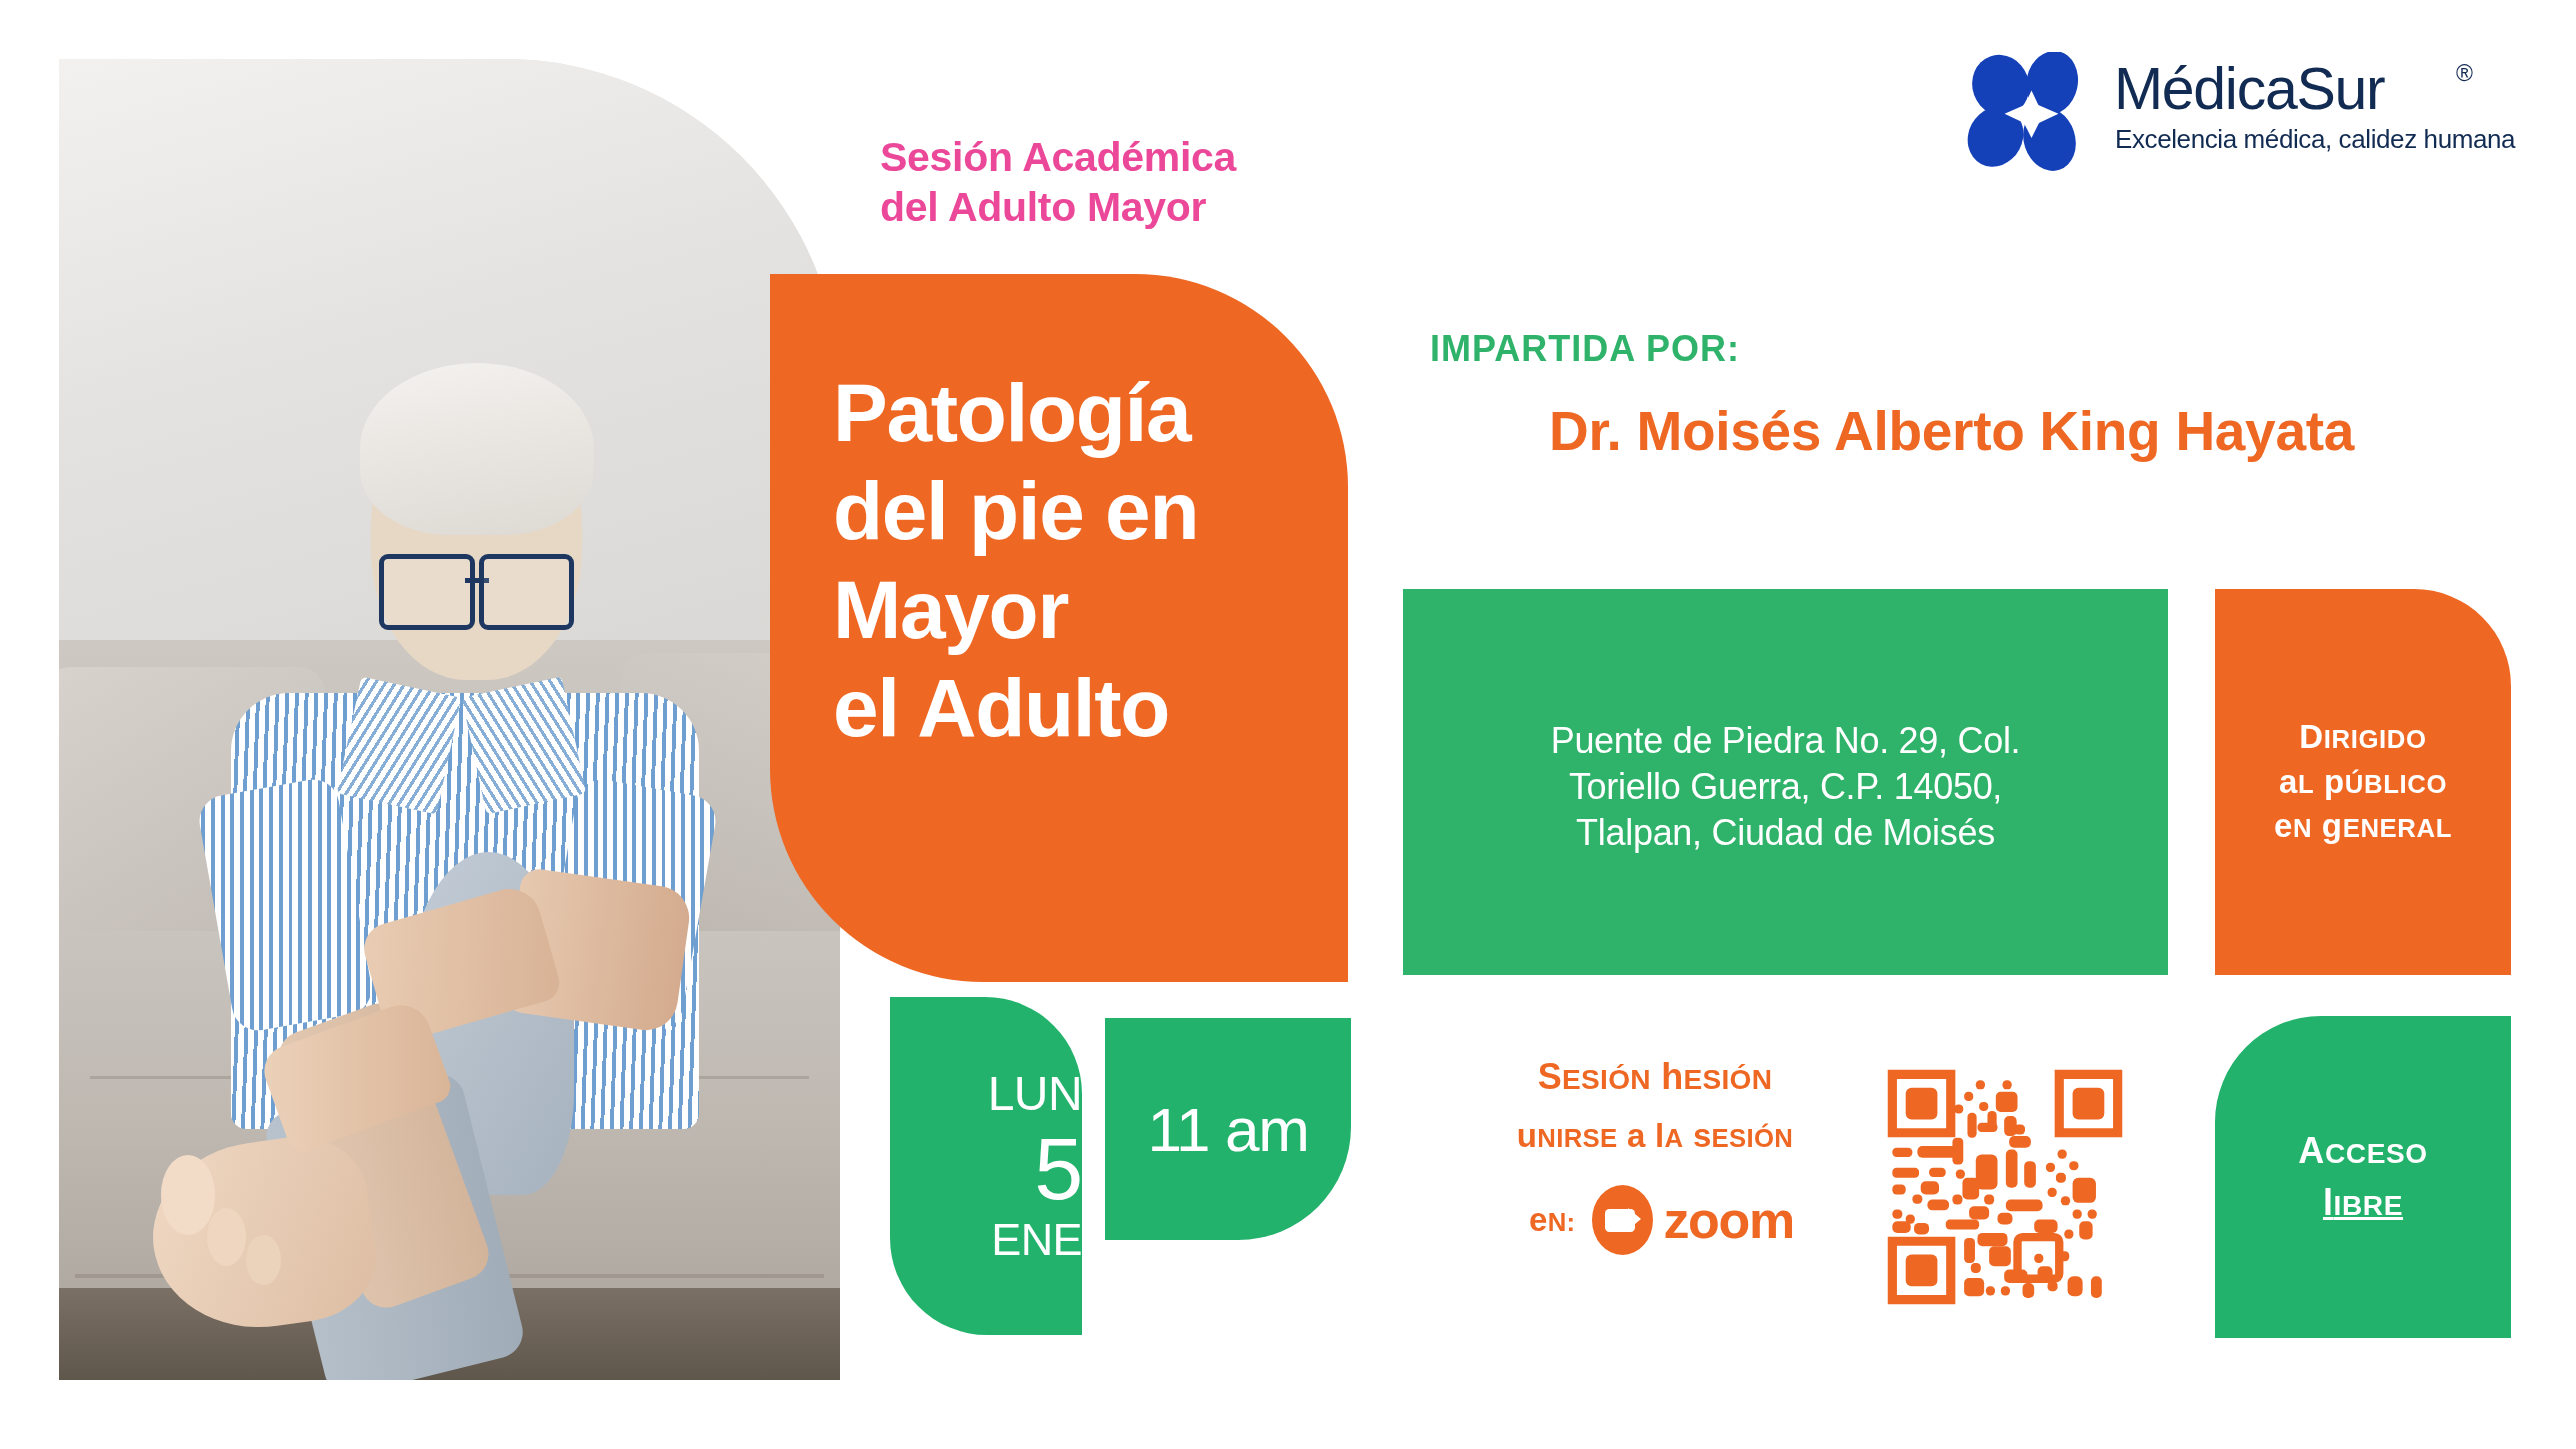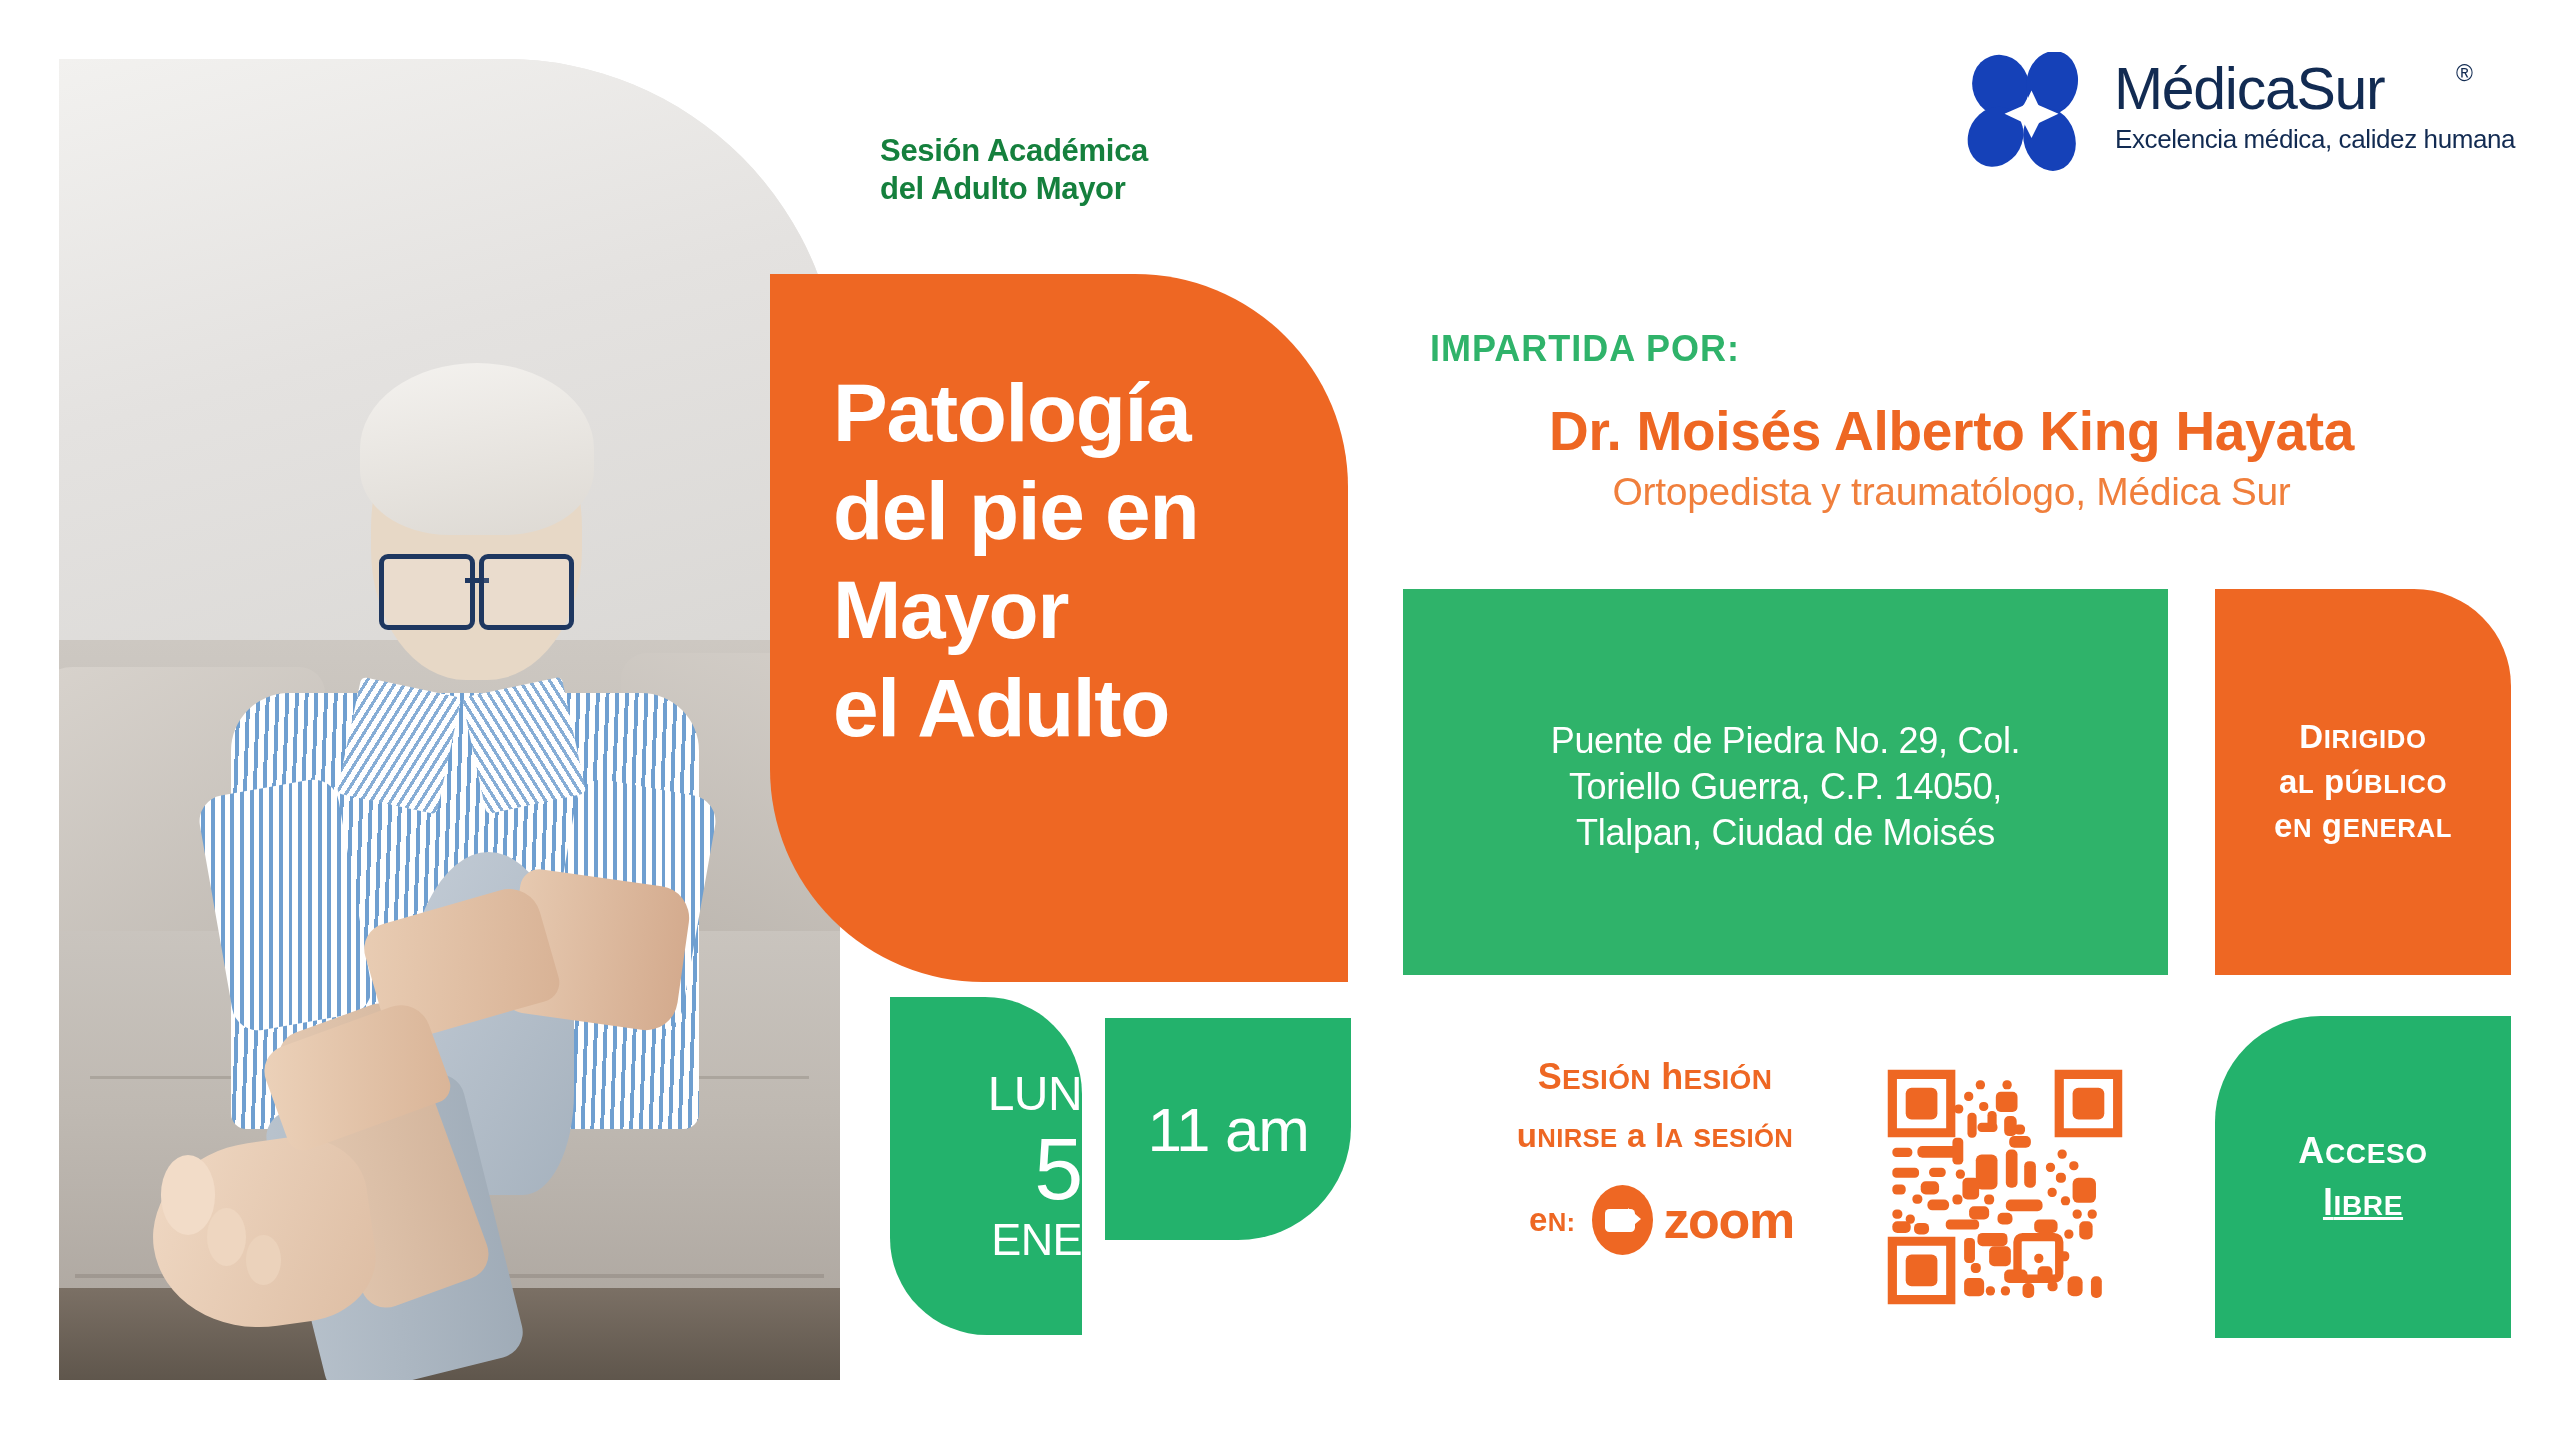--- a/index.html
+++ b/index.html
@@ -71,21 +71,21 @@
   .ph-hand-top{position:absolute;left:40%;top:64%;width:23%;height:9%;
     background:linear-gradient(110deg,#e9cdb4,#d8b295);border-radius:26px 32px 19.3px 19.3px;transform:rotate(-16deg);}
   .ph-hand-bot{position:absolute;left:27%;top:73%;width:22%;height:8%;
     background:linear-gradient(110deg,#ecd2ba,#d9b497);border-radius:26px 30px 16.7px 16.7px;transform:rotate(-20deg);}
   .ph-arm-r{position:absolute;left:58%;top:62%;width:22%;height:11%;
     background:linear-gradient(90deg,#e6c9b0,#d4ab8e);border-radius:19.3px 32px 32px 19.3px;transform:rotate(8deg);}
 
   
   .eyebrow{
     position:absolute;left:880px;top:132px;width:554px;
-    color:#15803d;font-weight:bold;font-size:31px;line-height:1.22;
+    color:#ec4899;font-weight:bold;font-size:41px;line-height:1.22;
     letter-spacing:-0.3px;
   }
   
   .titlebox{
     position:absolute;left:770px;top:274px;width:578px;height:708px;
     background:#EE6723;
     border-top-right-radius:213px;border-bottom-left-radius:213px;
   }
   .titlebox .t{
     position:absolute;left:63px;top:90px;width:509px;
@@ -258,21 +258,20 @@
     </svg>
     <div class="wordmark">
       <span>Médica</span><b>Sur</b>
     </div>
     <div class="reg">®</div>
     <div class="tag">Excelencia médica, calidez humana</div>
   </div>
 
   <div class="imparted">IMPARTIDA POR:</div>
   <div class="speaker">Dr. Moisés Alberto King Hayata</div>
-  <div class="speaker-role">Ortopedista y traumatólogo, Médica Sur</div>
 
   <div class="addr">
     <div class="lines">
       <div>Puente de Piedra No. 29, Col.</div>
       <div>Toriello Guerra, C.P. 14050,</div>
       <div>Tlalpan, Ciudad de Moisés</div>
     </div>
   </div>
 
   <div class="audience">

